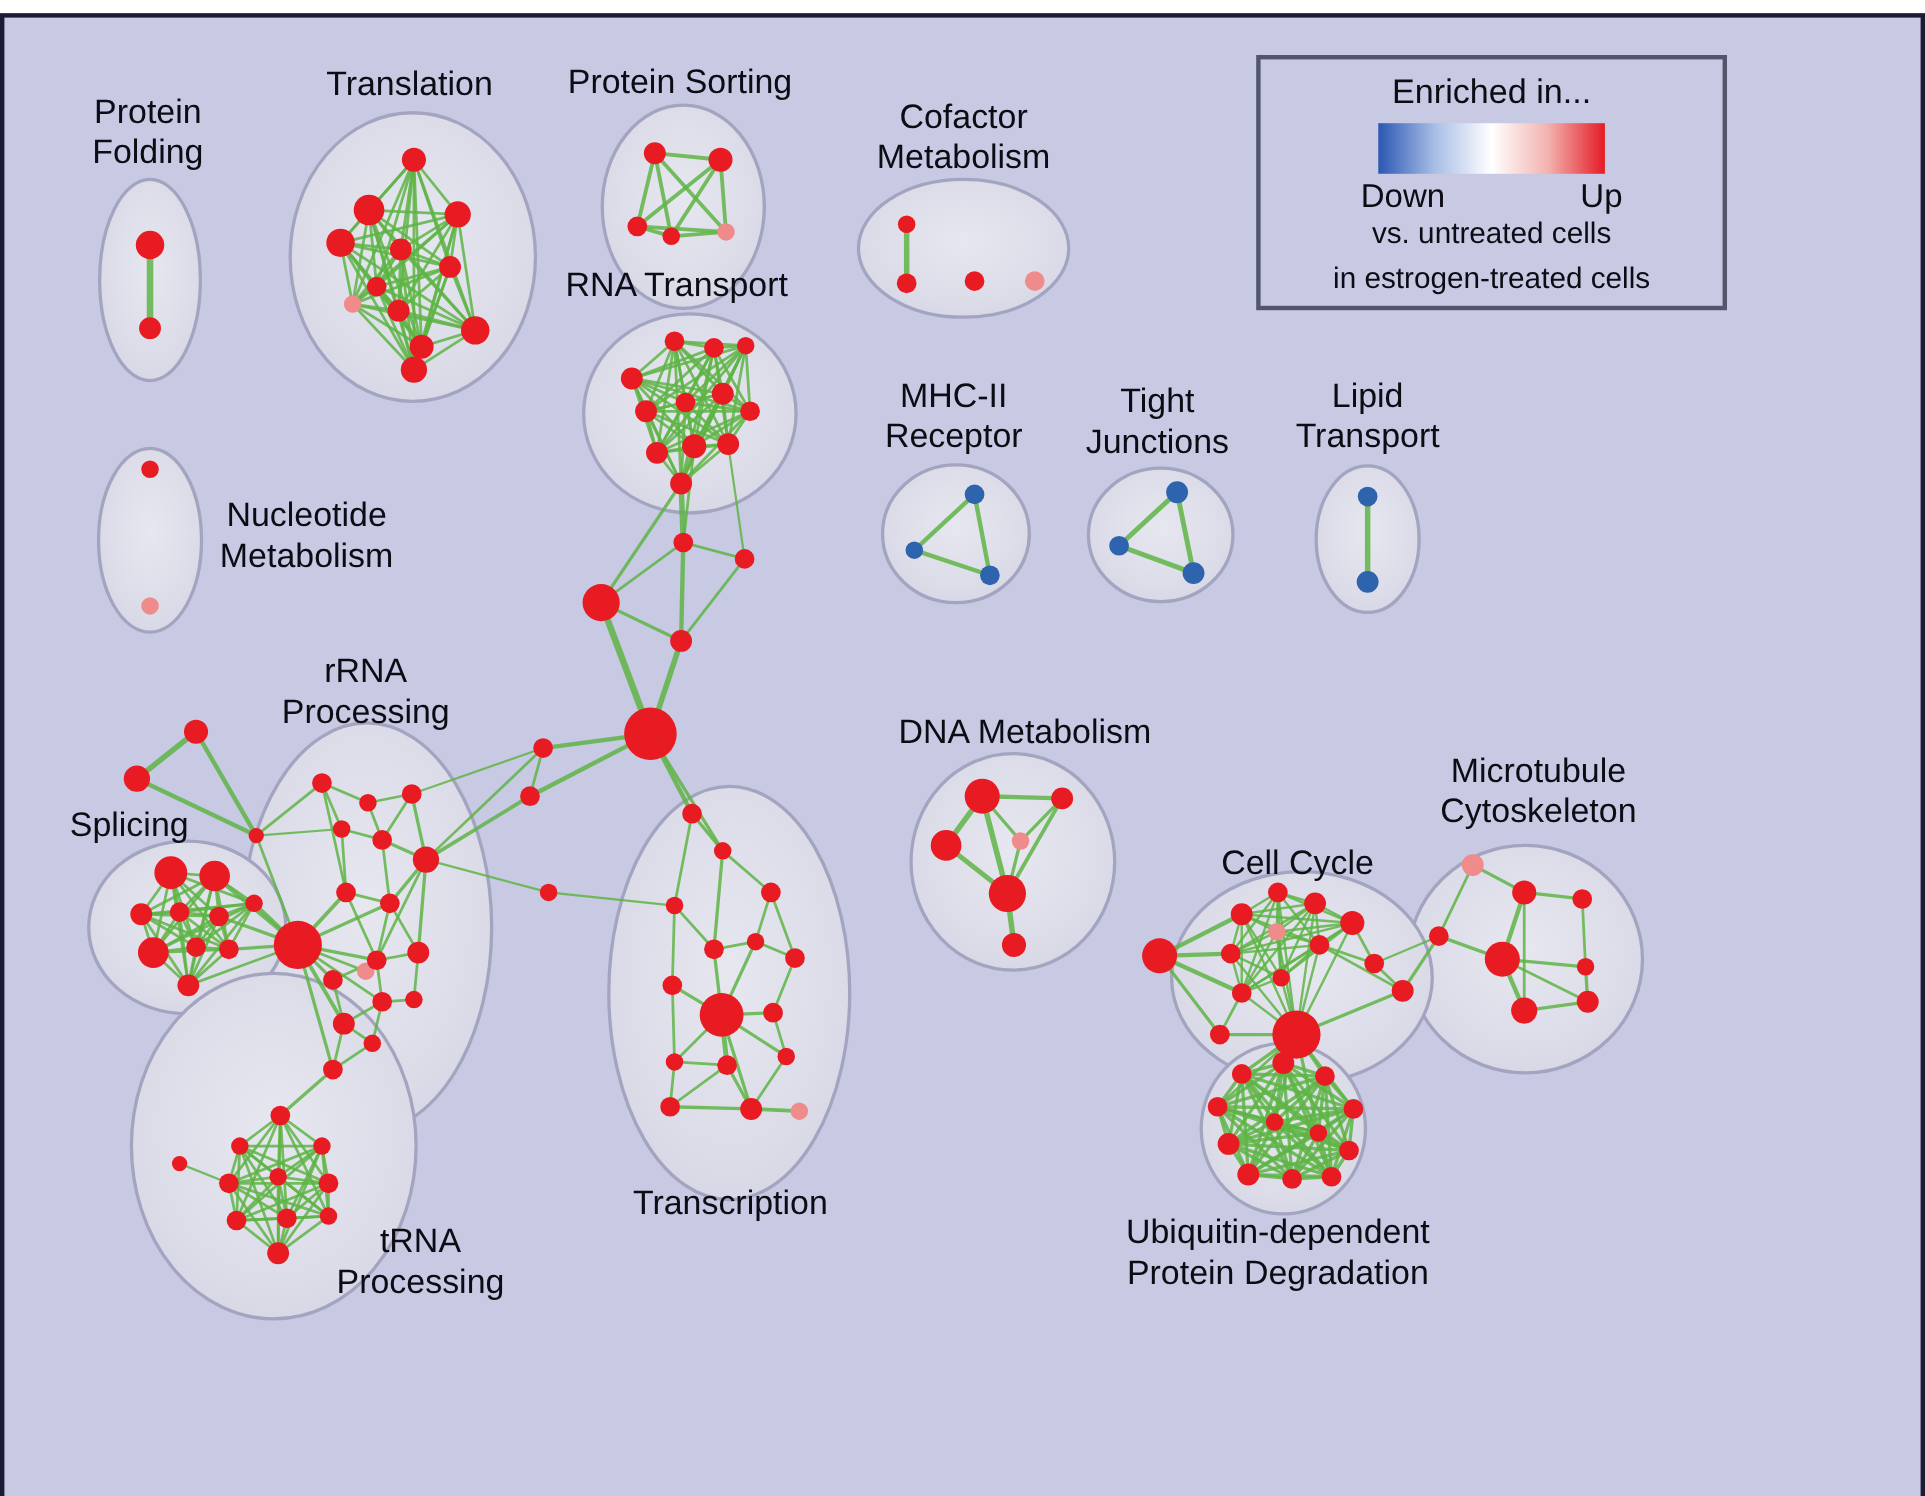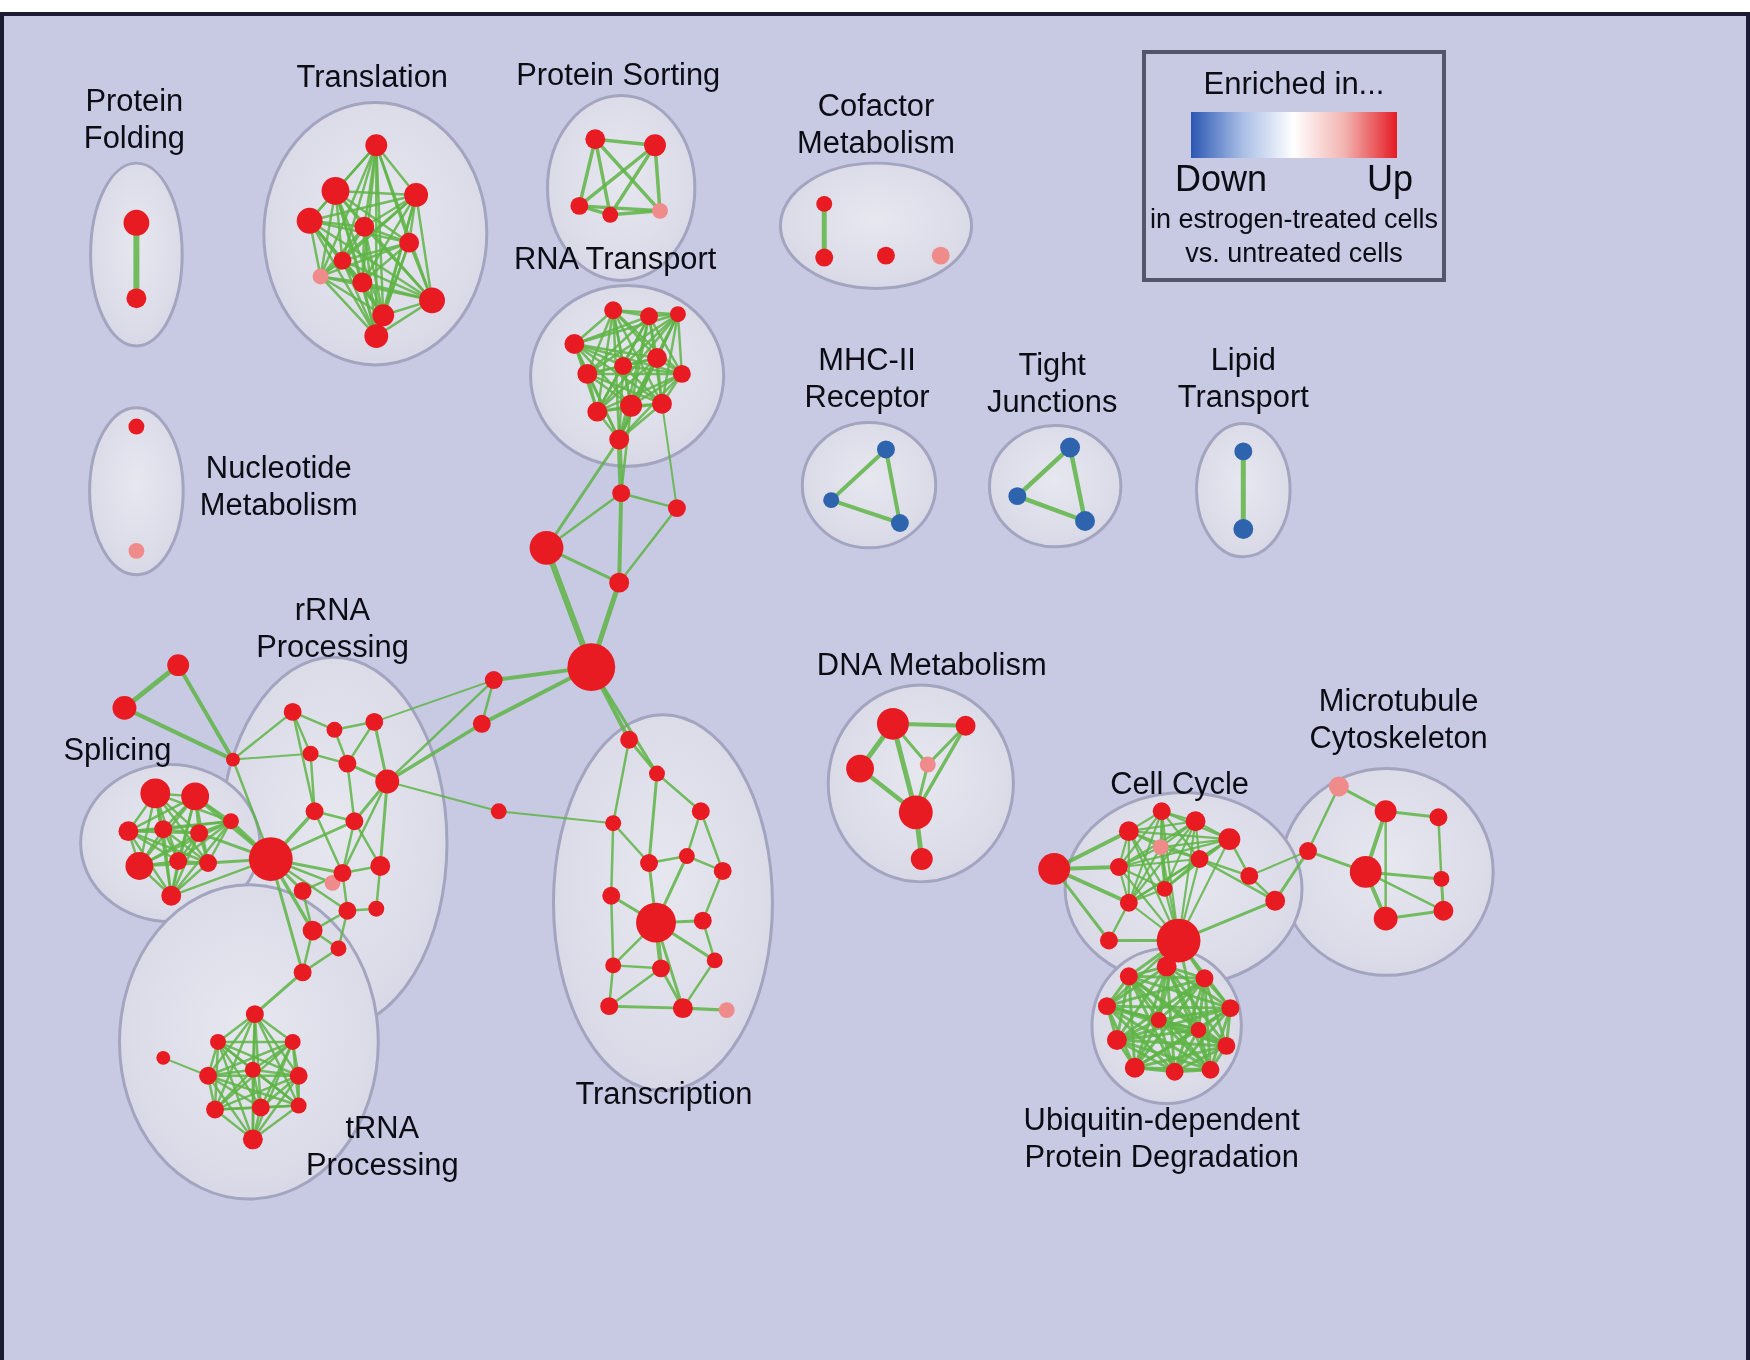--- a/index.html
+++ b/index.html
@@ -1,26 +1,26 @@
 <!DOCTYPE html>
 <html><head>
 <meta charset="utf-8">
 <style>
   * { margin:0; padding:0; box-sizing:border-box; }
   html,body { width:1750px; height:1360px; overflow:hidden; background:#ffffff;
               font-family:"Liberation Sans",sans-serif; }
   .figure { position:relative; width:1750px; height:1360px;
             border:4px solid #1b1b33; background:#c8c9e3; overflow:hidden; }
   svg.network { position:absolute; left:0; top:0; width:100%; height:100%; }
-  .legend { position:absolute; left:1138px; top:34px; width:304px; height:232px;
+  .legend { position:absolute; left:1138px; top:34px; width:428px; height:232px;
             border:4px solid #53566b; text-align:center; padding-top:13px; color:#0c0c14; }
   .legend-title { font-size:31px; line-height:34px; }
   .legend-bar { width:206px; height:46px; margin:11px auto 5px auto; }
   .legend-scale { width:238px; margin:0 auto; display:flex; justify-content:space-between;
-                  font-size:36px; line-height:32px;text-align:center; }
+                  font-size:30px; line-height:32px;text-align:center; }
   .legend-caption { font-size:27px; line-height:34px; }
   .legend-caption.first { margin-top:7px; }
 </style>
 </head>
 <body>
 
 <div class="figure" style="background: rgb(200, 201, 227); margin-top: 12px;">
 
   <svg class="network" viewBox="0 0 1750 1360" preserveAspectRatio="none">
     <defs>
@@ -718,17 +718,17 @@
       </g>
     </svg>
 
   <div class="legend">
     <div class="legend-title">Enriched in...</div>
     <div class="legend-bar" style="background: linear-gradient(90deg, rgb(43, 87, 179) 0%, rgb(169, 190, 230) 25%, rgb(255, 255, 255) 50%, rgb(242, 178, 175) 75%, rgb(228, 27, 36) 100%);"></div>
     <div class="legend-scale">
       <span>Down</span>
       <span>Up</span>
     </div>
+    <div class="legend-caption">vs. untreated cells</div>
     <div class="legend-caption first">in estrogen-treated cells</div>
-    <div class="legend-caption">vs. untreated cells</div>
   </div>
 
 </div>
 
 </body></html>

